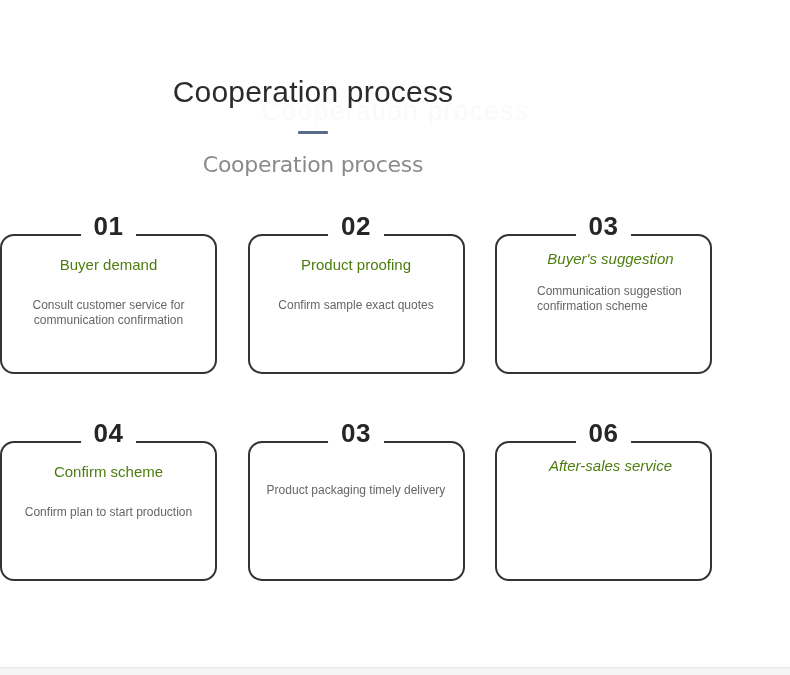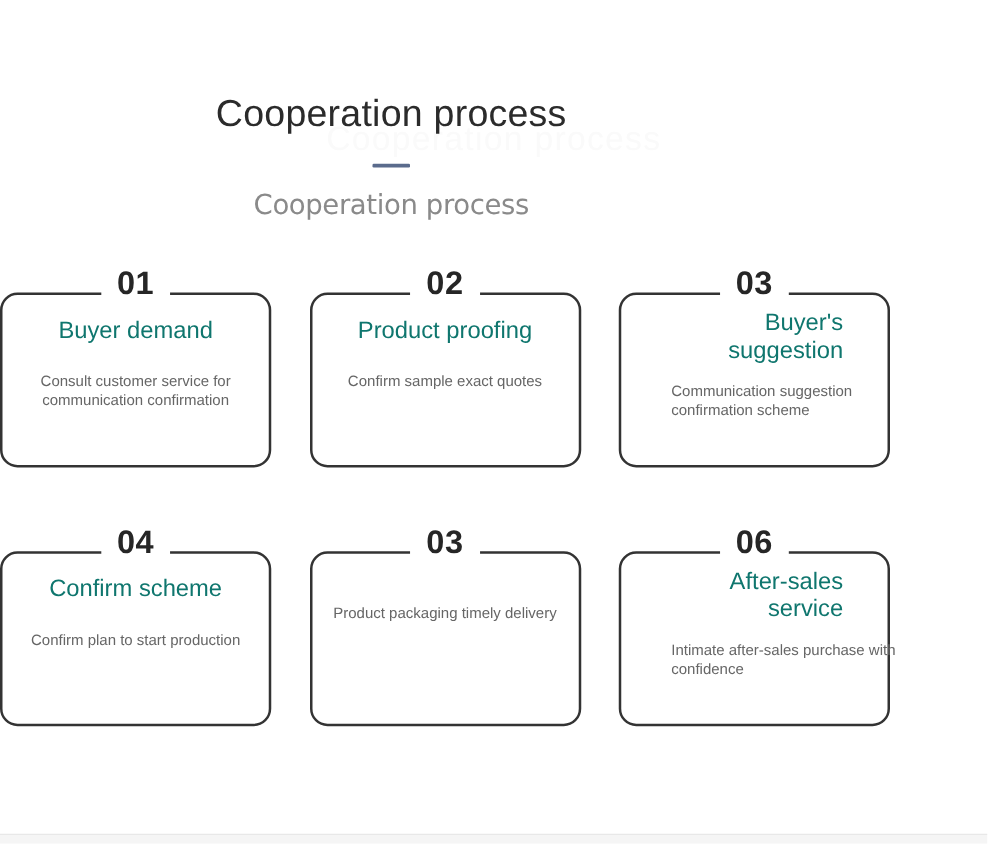--- a/index.html
+++ b/index.html
@@ -115,44 +115,45 @@
     right: 0;
     top: 0;
     bottom: 0;
     padding: 18px 10px 0 10px;
     display: flex;
     flex-direction: column;
     align-items: center;
   }
 
   .card-title {
-    font-size: 19px;
+    font-size: 15px;
     line-height: 22px;
-    color: #0f766e;
+    color: #4d7c0f;
     font-weight: 400;
     text-align: center;
     font-family: "Liberation Sans", sans-serif;
   }
 
   .card-desc {
     font-size: 12px;
     line-height: 15px;
     color: #666666;
     text-align: center;
     font-family: "Liberation Sans", sans-serif;
     margin-top: 22px;
     padding: 0 4px;
   }
 
   
   .card.wrap .card-body { padding-top: 12px; }
   .card.wrap .card-title {
     width: 128px;
-    text-align: right;
+    text-align: center;
     margin-left: 14px;
+    font-style: italic;
   }
   .card.wrap .card-desc {
     text-align: left;
     margin-top: 14px;
     width: 100%;
     padding: 0 6px;
     margin-left: 48px;
   }
 
   
@@ -226,21 +227,20 @@
       <div class="card-number">03</div>
       <div class="card-body">
         <div class="card-desc">Product packaging timely delivery</div>
       </div>
     </div>
 
     <div class="card wrap">
       <div class="card-number">06</div>
       <div class="card-body">
         <div class="card-title">After-sales service</div>
-        <div class="card-desc">Intimate after-sales purchase with confidence</div>
       </div>
     </div>
 
   </div>
 
   <div class="footer-rule"></div>
   <div class="footer-band"></div>
 
 </div>
 

